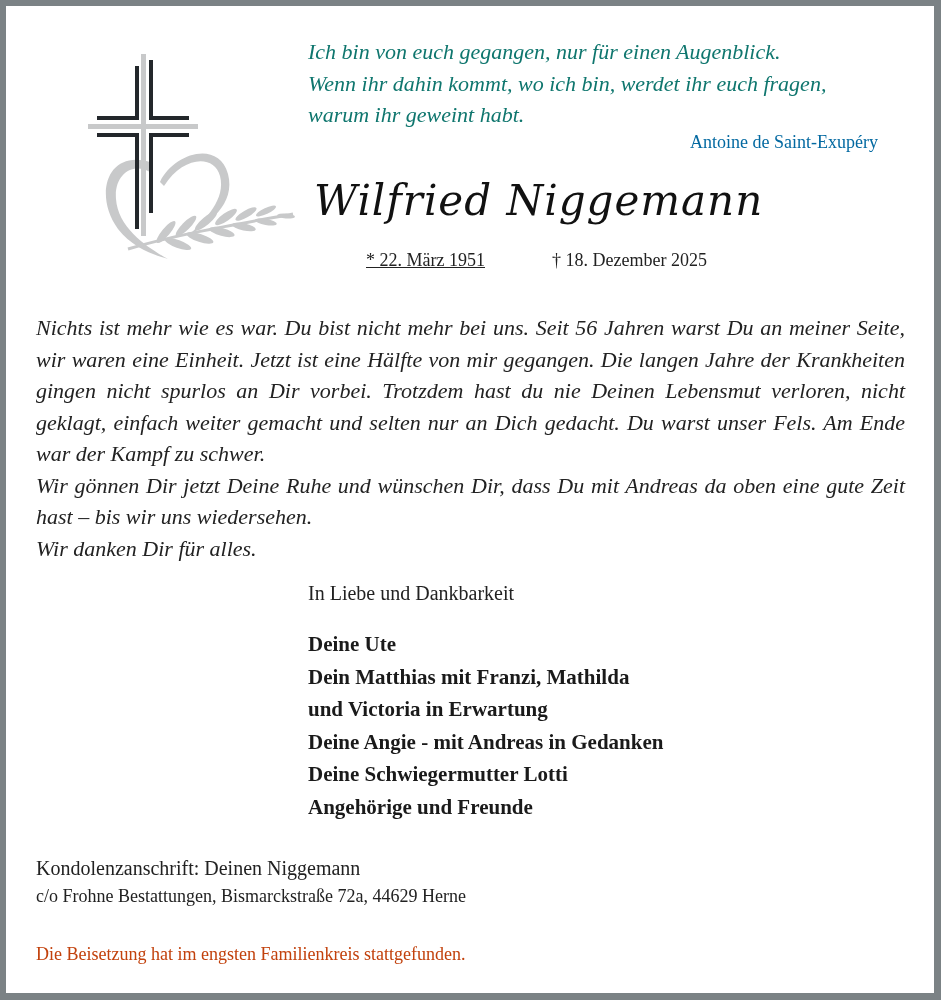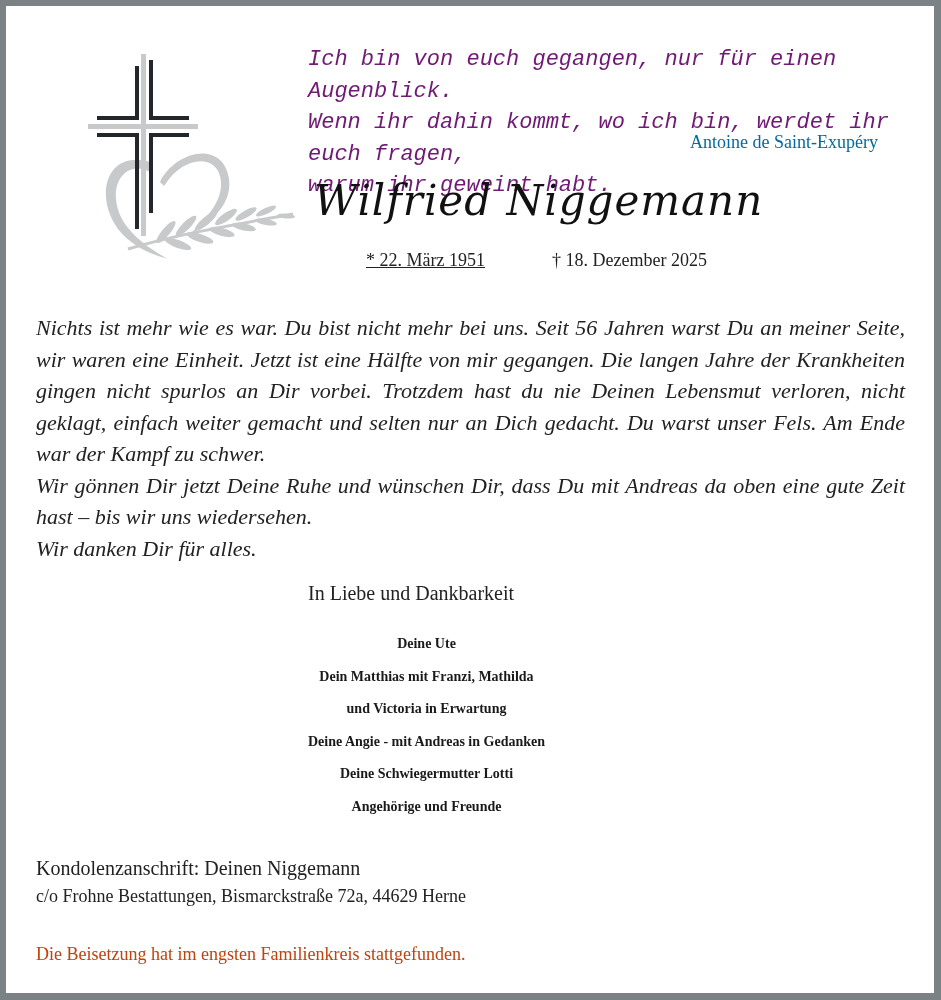--- a/index.html
+++ b/index.html
@@ -14,24 +14,23 @@
     left: 6px; top: 6px;
     width: 928px; height: 987px;
     background: #ffffff;
     color: #222222;
   }
 
   .emblem { position: absolute; left: 82px; top: 38px; width: 210px; height: 220px; }
 
   .quote {
     position: absolute; left: 302px; top: 30px;
-    font-family: Liberation Mono, monospace;
+    font-family: Liberation Serif, serif;
     font-style: italic; font-size: 22px; line-height: 31.5px;
-    color: #701a75;
-    margin-top: 8px;
+    color: #0f766e;
   }
   .quote-author {
     position: absolute; right: 56px; top: 126px;
     font-family: "Liberation Serif", serif;
     font-size: 18px; color: #0369a1;
   }
   .name {
     position: absolute; left: 308px; top: 170px;
     font-family: "DejaVu Serif", serif;
     font-style: italic; font-weight: normal;
@@ -53,21 +52,21 @@
   .body-text p { margin: 0; text-align: justify; }
   .body-text p.last-line-left { text-align-last: left; }
 
   .closing {
     position: absolute; left: 302px; top: 576px;
     font-family: "Liberation Serif", serif; font-size: 20px; color: #222;
   }
   .signatories {
     position: absolute; left: 302px; top: 622px;
     font-family: "Liberation Serif", serif; font-weight: bold;
-    font-size: 14px; line-height: 32.5px; color: #1a1a1a; text-align: center;
+    font-size: 21px; line-height: 32.5px; color: #1a1a1a;
   }
   .signatories div { white-space: nowrap; }
 
   .condolence {
     position: absolute; left: 30px; top: 848px;
     font-family: "Liberation Serif", serif; color: #222;
   }
   .condolence .c1 { font-size: 20px; line-height: 28px; }
   .condolence .c2 { font-size: 18px; line-height: 28px; }
   .burial {

